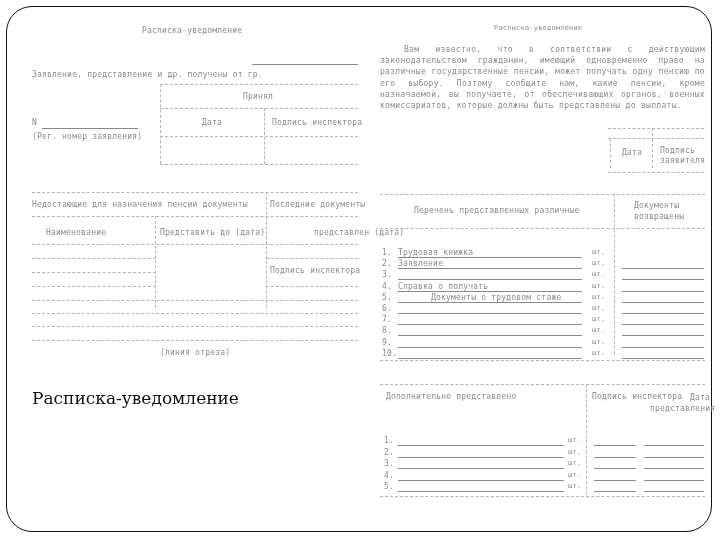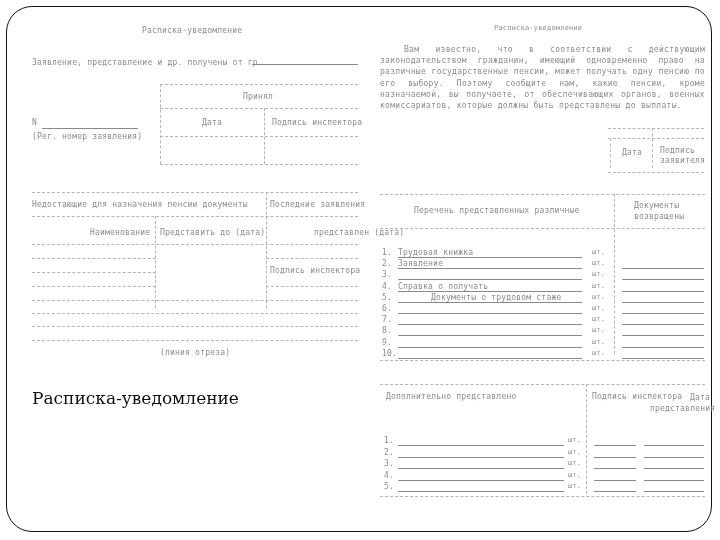--- a/index.html
+++ b/index.html
@@ -16,44 +16,44 @@
   .para { position:absolute; left:380px; top:44px; width:325px; font-size:8px; line-height:11.2px;
           text-align:justify; text-indent:24px; color:#8c8c8c; letter-spacing:0.3px; }
 </style>
 </head>
 <body>
 
 <div class="frame"></div>
 
 <div>
   <div class="t" style="left:142px;top:26px;">Расписка-уведомление</div>
-  <div class="t" style="left:32px;top:58px;text-align:right;">Заявление, представление и др. получены от гр.</div>
+  <div class="t" style="left:32px;top:70px;text-align:right;">Заявление, представление и др. получены от гр.</div>
   <div class="line" style="left:252px;top:64px;width:106px;"></div>
 
   <div class="dash" style="left:160px;top:84px;width:198px;"></div>
   <div class="vdash" style="left:160px;top:84px;height:80px;"></div>
   <div class="t" style="left:243px;top:92px;">Принял</div>
   <div class="dash" style="left:160px;top:108px;width:198px;"></div>
   <div class="vdash" style="left:264px;top:108px;height:56px;"></div>
   <div class="t" style="left:202px;top:118px;">Дата</div>
   <div class="t" style="left:272px;top:118px;">Подпись инспектора</div>
   <div class="dash" style="left:160px;top:136px;width:198px;"></div>
   <div class="dash" style="left:160px;top:164px;width:198px;"></div>
 
   <div class="t" style="left:32px;top:118px;">N</div>
   <div class="line" style="left:42px;top:128px;width:96px;"></div>
   <div class="t" style="left:32px;top:132px;">(Рег. номер заявления)</div>
 
   <div class="dash" style="left:32px;top:192px;width:326px;"></div>
   <div class="vdash" style="left:266px;top:192px;height:116px;"></div>
   <div class="t" style="left:32px;top:200px;">Недостающие для назначения пенсии документы</div>
-  <div class="t" style="left:270px;top:200px;">Последние заявления</div>
+  <div class="t" style="left:270px;top:200px;">Последние документы</div>
   <div class="dash" style="left:32px;top:216px;width:326px;"></div>
   <div class="vdash" style="left:155px;top:216px;height:92px;"></div>
-  <div class="t" style="left:46px;top:228px;margin-left:44px;">Наименование</div>
+  <div class="t" style="left:46px;top:228px;">Наименование</div>
   <div class="t" style="left:160px;top:228px;">Представить до (дата)</div>
   <div class="t" style="left:270px;top:228px;margin-left:44px;">представлен (дата)</div>
   <div class="dash" style="left:32px;top:244px;width:326px;"></div>
   <div class="dash" style="left:32px;top:258px;width:124px;"></div>
   <div class="dash" style="left:266px;top:258px;width:92px;"></div>
   <div class="t" style="left:270px;top:266px;">Подпись инспектора</div>
   <div class="dash" style="left:32px;top:272px;width:124px;"></div>
   <div class="dash" style="left:32px;top:286px;width:124px;"></div>
   <div class="dash" style="left:266px;top:286px;width:92px;"></div>
   <div class="dash" style="left:32px;top:300px;width:326px;"></div>

